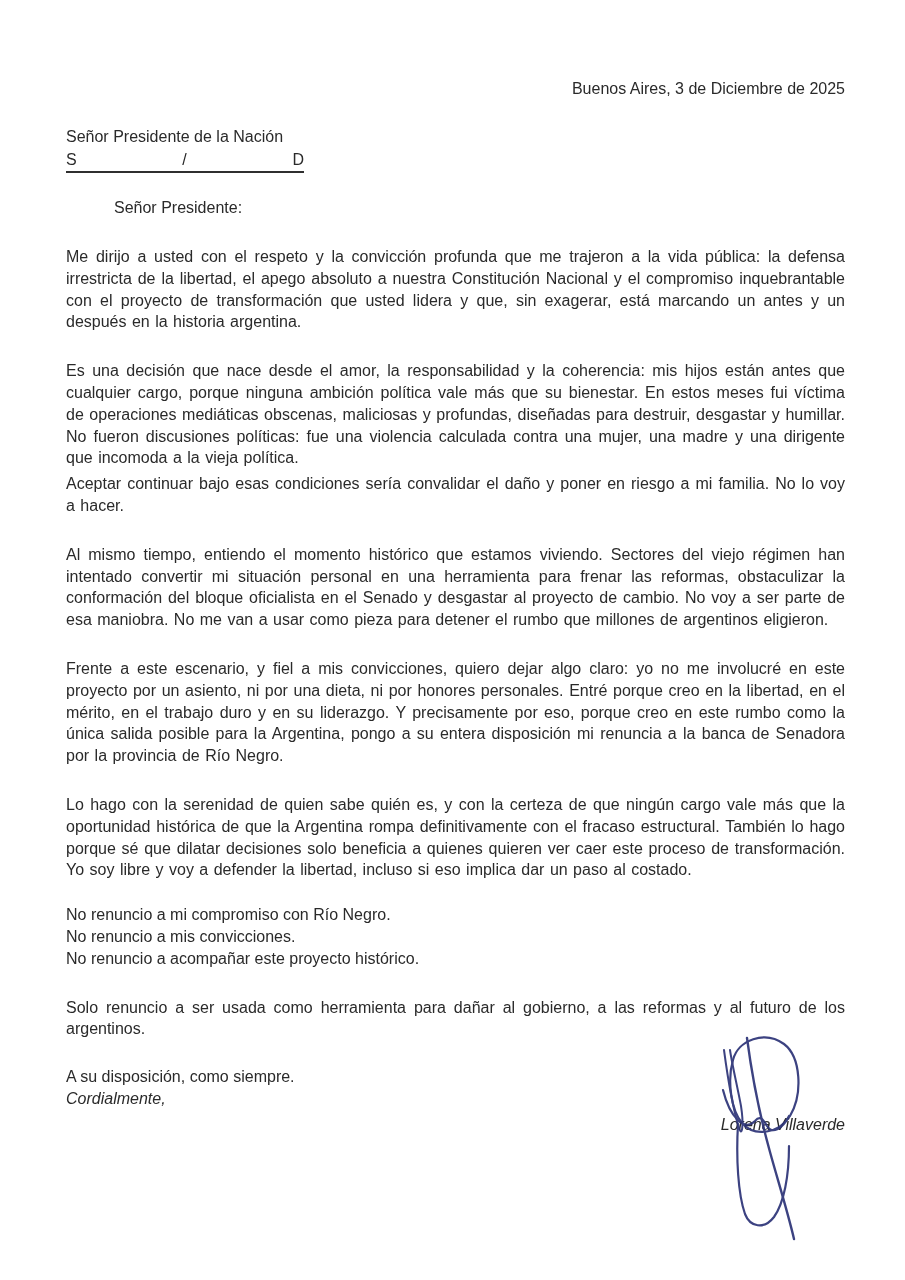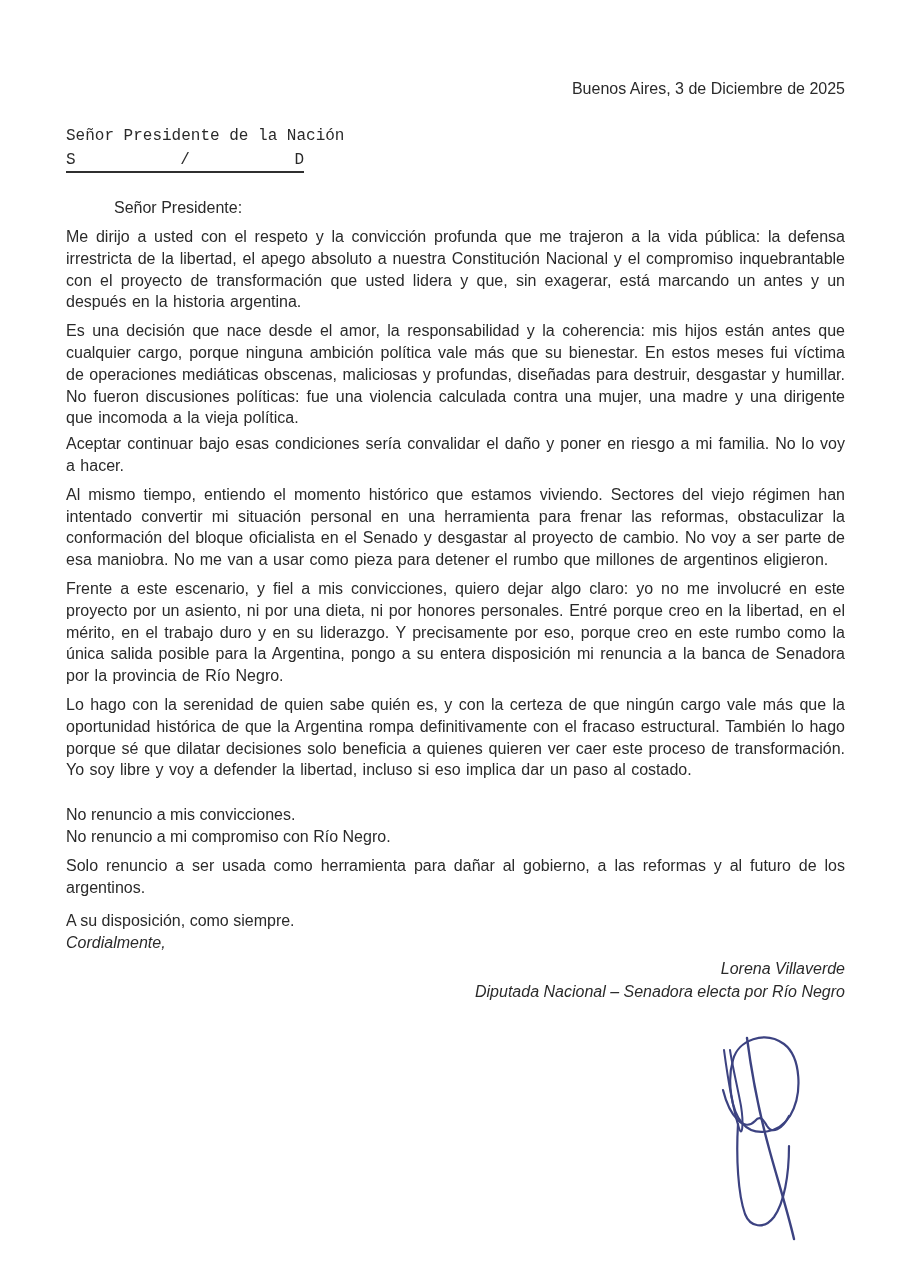--- a/index.html
+++ b/index.html
@@ -22,55 +22,54 @@
   }
   .date-line {
     text-align: right;
     font-size: 16px;
     line-height: 22px;
   }
   .recipient {
     margin-top: 25px;
     font-size: 16px;
     line-height: 23px;
-    font-family: Liberation Mono, monospace;
   }
   .sd-line {
     display: flex;
     justify-content: space-between;
     width: 238px;
     border-bottom: 2px solid #2f2f2f;
     padding-bottom: 1px;
     margin-top: 2px;
     font-size: 16px;
     line-height: 20px;
   }
   .salutation {
     margin-top: 24px;
     font-size: 16px;
     line-height: 22px;
     margin-left: 48px;
   }
   .body-text p {
-    margin-top: 7px;
+    margin-top: 27px;
     font-size: 16px;
     line-height: 21.8px;
     text-align: justify;
     word-spacing: 1px;
   }
   .body-text p.attached {
     margin-top: 4px;
   }
   .convictions {
     margin-top: 23px;
     font-size: 16px;
     line-height: 21.8px;
   }
   .availability {
-    margin-top: 12px;
+    margin-top: 26px;
     font-size: 16px;
     line-height: 22px;
   }
   .valediction {
     margin-top: 0;
     font-size: 16px;
     line-height: 22px;
     font-style: italic;
   }
   .signer-block {
@@ -110,34 +109,34 @@
 
   <div class="body-text">
     <p>Me dirijo a usted con el respeto y la convicción profunda que me trajeron a la vida pública: la defensa irrestricta de la libertad, el apego absoluto a nuestra Constitución Nacional y el compromiso inquebrantable con el proyecto de transformación que usted lidera y que, sin exagerar, está marcando un antes y un después en la historia argentina.</p>
     <p>Es una decisión que nace desde el amor, la responsabilidad y la coherencia: mis hijos están antes que cualquier cargo, porque ninguna ambición política vale más que su bienestar. En estos meses fui víctima de operaciones mediáticas obscenas, maliciosas y profundas, diseñadas para destruir, desgastar y humillar. No fueron discusiones políticas: fue una violencia calculada contra una mujer, una madre y una dirigente que incomoda a la vieja política.</p>
     <p class="attached">Aceptar continuar bajo esas condiciones sería convalidar el daño y poner en riesgo a mi familia. No lo voy a hacer.</p>
     <p>Al mismo tiempo, entiendo el momento histórico que estamos viviendo. Sectores del viejo régimen han intentado convertir mi situación personal en una herramienta para frenar las reformas, obstaculizar la conformación del bloque oficialista en el Senado y desgastar al proyecto de cambio. No voy a ser parte de esa maniobra. No me van a usar como pieza para detener el rumbo que millones de argentinos eligieron.</p>
     <p>Frente a este escenario, y fiel a mis convicciones, quiero dejar algo claro: yo no me involucré en este proyecto por un asiento, ni por una dieta, ni por honores personales. Entré porque creo en la libertad, en el mérito, en el trabajo duro y en su liderazgo. Y precisamente por eso, porque creo en este rumbo como la única salida posible para la Argentina, pongo a su entera disposición mi renuncia a la banca de Senadora por la provincia de Río Negro.</p>
     <p>Lo hago con la serenidad de quien sabe quién es, y con la certeza de que ningún cargo vale más que la oportunidad histórica de que la Argentina rompa definitivamente con el fracaso estructural. También lo hago porque sé que dilatar decisiones solo beneficia a quienes quieren ver caer este proceso de transformación. Yo soy libre y voy a defender la libertad, incluso si eso implica dar un paso al costado.</p>
 
     <div class="convictions">
+      <div>No renuncio a mi compromiso con Río Negro.</div>
       <div>No renuncio a mis convicciones.</div>
-      <div>No renuncio a mi compromiso con Río Negro.</div>
+      <div>No renuncio a acompañar este proyecto histórico.</div>
     </div>
 
     <p>Solo renuncio a ser usada como herramienta para dañar al gobierno, a las reformas y al futuro de los argentinos.</p>
   </div>
 
   <div class="availability">A su disposición, como siempre.</div>
 
   <div class="valediction">Cordialmente,</div>
 
   <div class="signer-block">
     <div>Lorena Villaverde</div>
-    <div>Diputada Nacional – Senadora electa por Río Negro</div>
   </div>
 
   <svg class="signature-svg" viewBox="0 0 132 218" aria-hidden="true">
     <g fill="none" stroke-linecap="round" stroke-linejoin="round" opacity="0.92" stroke="#2c3377">
 
       <path stroke-width="2.2" d="M 40 32 C 45 12, 72 2, 91 16 C 108 29, 110 66, 97 88 C 86 105, 62 110, 49 95 C 38 82, 34 52, 40 32"></path>
 
       <path stroke-width="2" d="M 31 22 C 35 52, 41 84, 46 100 C 49 110, 51 97, 48 78 C 44 57, 39 36, 37 22"></path>
 
       <path stroke-width="2.2" d="M 30 62 C 37 90, 52 104, 62 93 C 67 87, 70 91, 74 98 C 79 106, 89 102, 96 88"></path>

